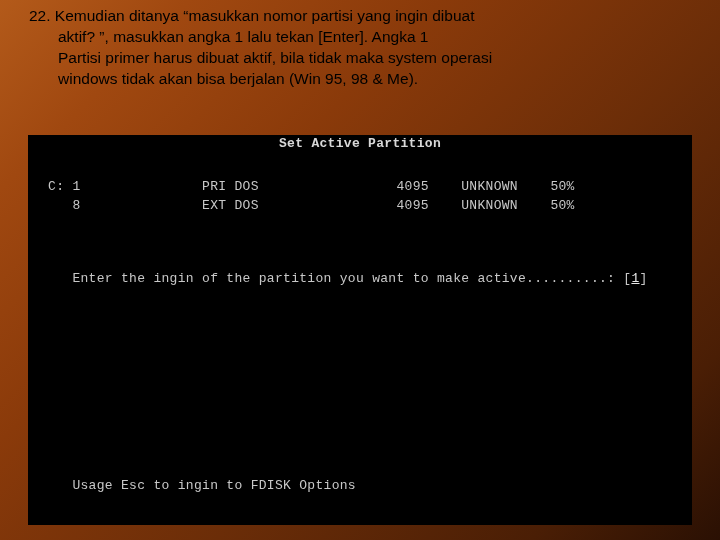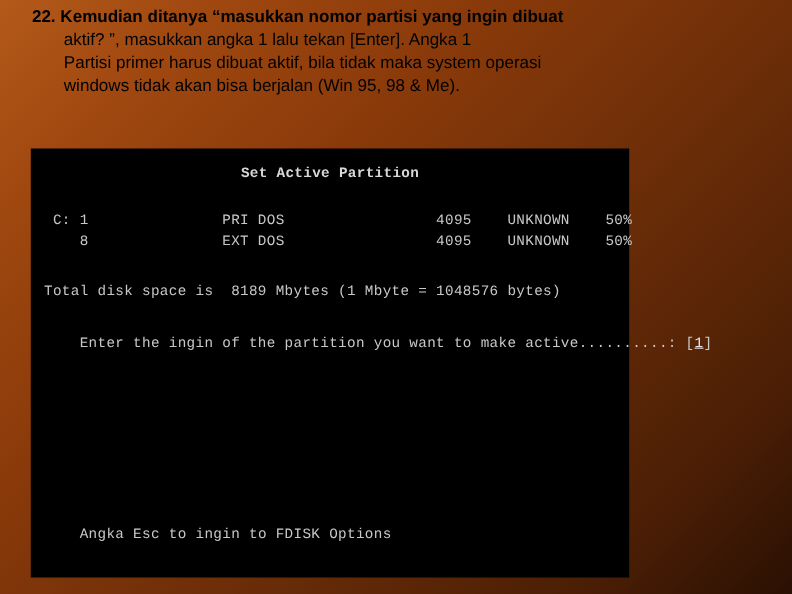--- a/index.html
+++ b/index.html
@@ -18,34 +18,33 @@
     line-height: 1.35;
   }
   .indent {
     padding-left: 38px;
     display: block;
   }
   .firstline {
     display: block;
     text-indent: -29px;
     padding-left: 38px;
-    font-weight: bold;
   }
   .terminal {
     position: absolute;
     left: 28px;
     top: 135px;
-    width: 544px;
+    width: 664px;
     height: 390px;
     background: #000;
     color: #bdbdbd;
     font-family: "Courier New", monospace;
     font-size: 13px;
     line-height: 1.45;
-    padding: 14px 12px 8px 12px;
+    padding: 0 12px 8px 12px;
     letter-spacing: 0.3px;
   }
   .term-title {
     text-align: center;
     color: #d8d8d8;
     margin-bottom: 14px;
     font-weight: bold;
   }
   .term-line { white-space: pre; color: #c8c8c8; }
   .gap-sm { height: 10px; }
@@ -68,21 +67,20 @@
   <span class="indent">Partisi primer harus dibuat aktif, bila tidak maka system operasi</span>
   <span class="indent">windows tidak akan bisa berjalan (Win 95, 98 &amp; Me).</span>
 </div>
 
 <div class="terminal">
   <div class="term-title">Set Active Partition</div>
   <div class="gap-sm"></div>
   <div class="term-line"> C: 1               PRI DOS                 4095    UNKNOWN    50%</div>
   <div class="term-line">    8               EXT DOS                 4095    UNKNOWN    50%</div>
   <div class="gap-md"></div>
-  <div class="term-line">Total disk space is  8189 Mbytes (1 Mbyte = 1048576 bytes)</div>
   <div class="gap-sm"></div>
   <div class="term-line">
     <span>Enter the ingin of the partition you want to make active..........: [</span><span class="input-val">1</span><span>]</span>
   </div>
   <div class="bottom-line">
-    <span>Angka </span><span>Esc</span><span> to ingin to FDISK Options</span>
+    <span>Usage </span><span>Esc</span><span> to ingin to FDISK Options</span>
   </div>
 </div>
 
 </body></html>

